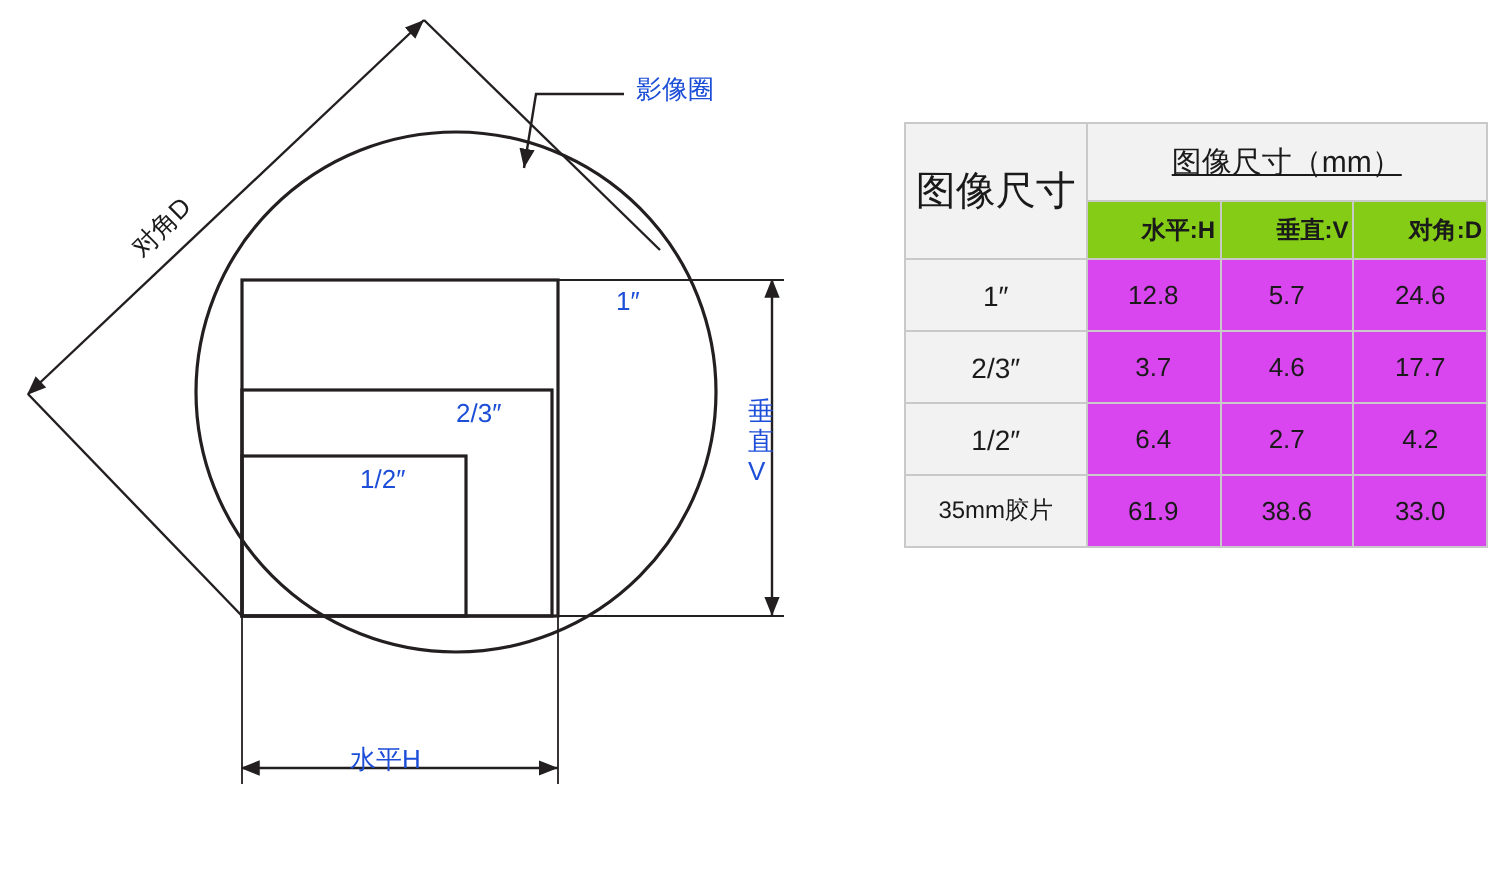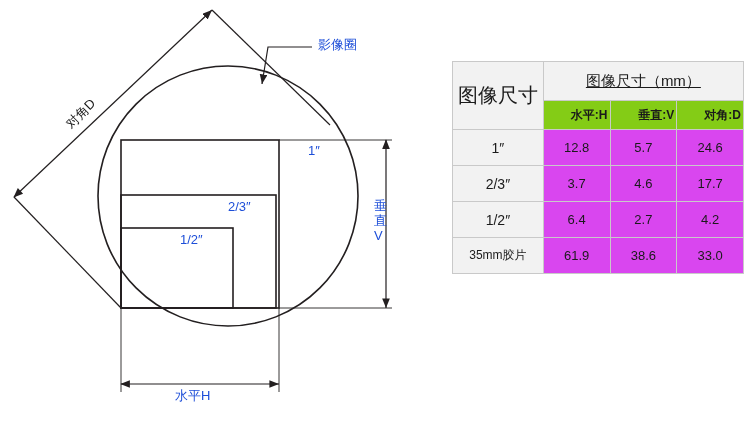--- a/index.html
+++ b/index.html
@@ -151,21 +151,21 @@
       <line x1="121" y1="384" x2="279" y2="384" stroke="#231f20" stroke-width="1.2" marker-start="url(#arrowStart)" marker-end="url(#arrowEnd)"></line>
     </g>
   </svg>
 
   <div class="lbl" style="left:318px; top:36px;">影像圈</div>
 
   <div class="rot-d" style="left:62px; top:120px;">对角D</div>
 
   <div class="lbl" style="left:374px; top:198px; width:14px; line-height:15px; white-space:normal; text-align:left;">垂直V</div>
 
-  <div class="lbl" style="left:175px; top:387px;">水平H</div>
+  <div class="lbl" style="left:175px; top:371px;">水平H</div>
 
   <div class="lbl" style="left:308px; top:143px;">1″</div>
 
   <div class="lbl" style="left:228px; top:199px;">2/3″</div>
 
   <div class="lbl" style="left:180px; top:232px;">1/2″</div>
 </div>
 
 <div id="table-wrap">
   <table class="spec">

